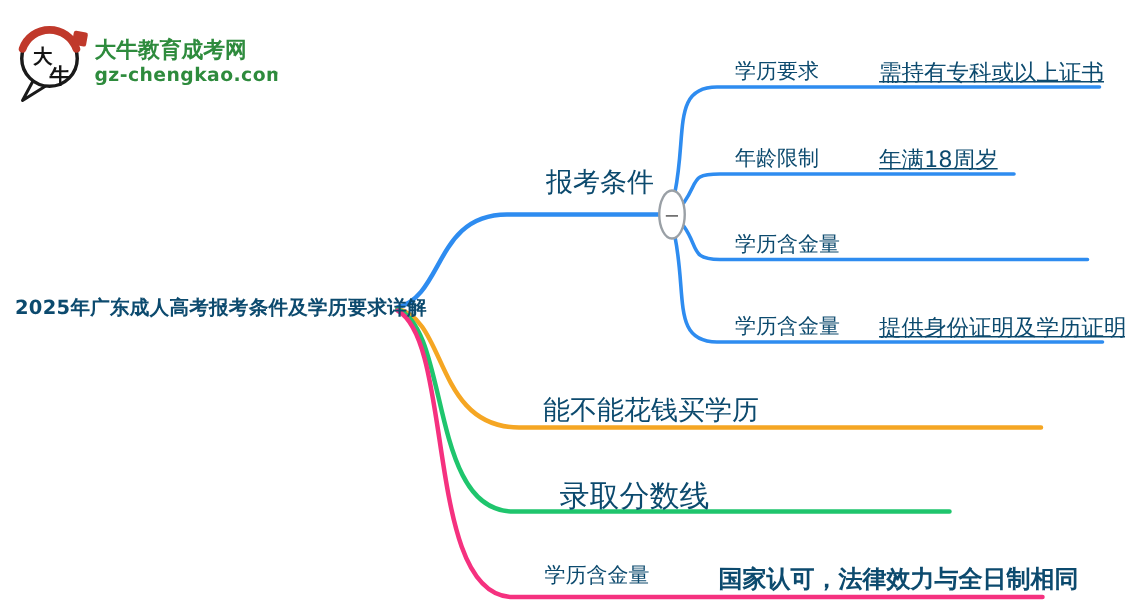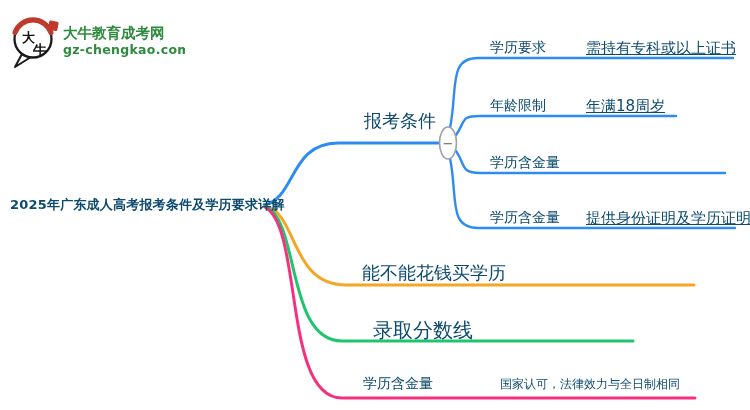--- a/index.html
+++ b/index.html
@@ -12,21 +12,21 @@
   .root-title{left:10px;top:196px;font-size:13px;font-weight:bold;letter-spacing:0.2px;}
   .b1-label{left:364px;top:109px;font-size:18px;}
   .child-label{left:490px;font-size:14px;}
   .child-value{left:586px;font-size:15px;text-decoration:underline;}
   .r1{top:39px;} .r2{top:97px;} .r3{top:154px;} .r4{top:209px;}
   .b2-label{left:362px;top:261px;font-size:18px;}
   .b2-value{left:530px;top:262px;font-size:13.5px;}
   .b3-label{left:373px;top:317px;font-size:20px;}
   .b3-value{left:503px;top:318px;font-size:13.5px;}
   .b4-label{left:363px;top:375px;font-size:14px;}
-  .b4-value{left:500px;top:376px;font-size:12px;}
+  .b4-value{left:479px;top:376px;font-size:16px;font-weight:bold;}
   .logo{position:absolute;left:10px;top:12px;cursor:pointer;}
 </style>
 </head>
 <body>
 
 <div class="canvas">
 
   <svg class="lines" width="750" height="410" viewBox="0 0 750 410">
 
     <path d="M265,205 C296,197 290,143 338,143 H439" fill="none" stroke-width="3" stroke-linecap="round" stroke="#2e8cf0"></path>

